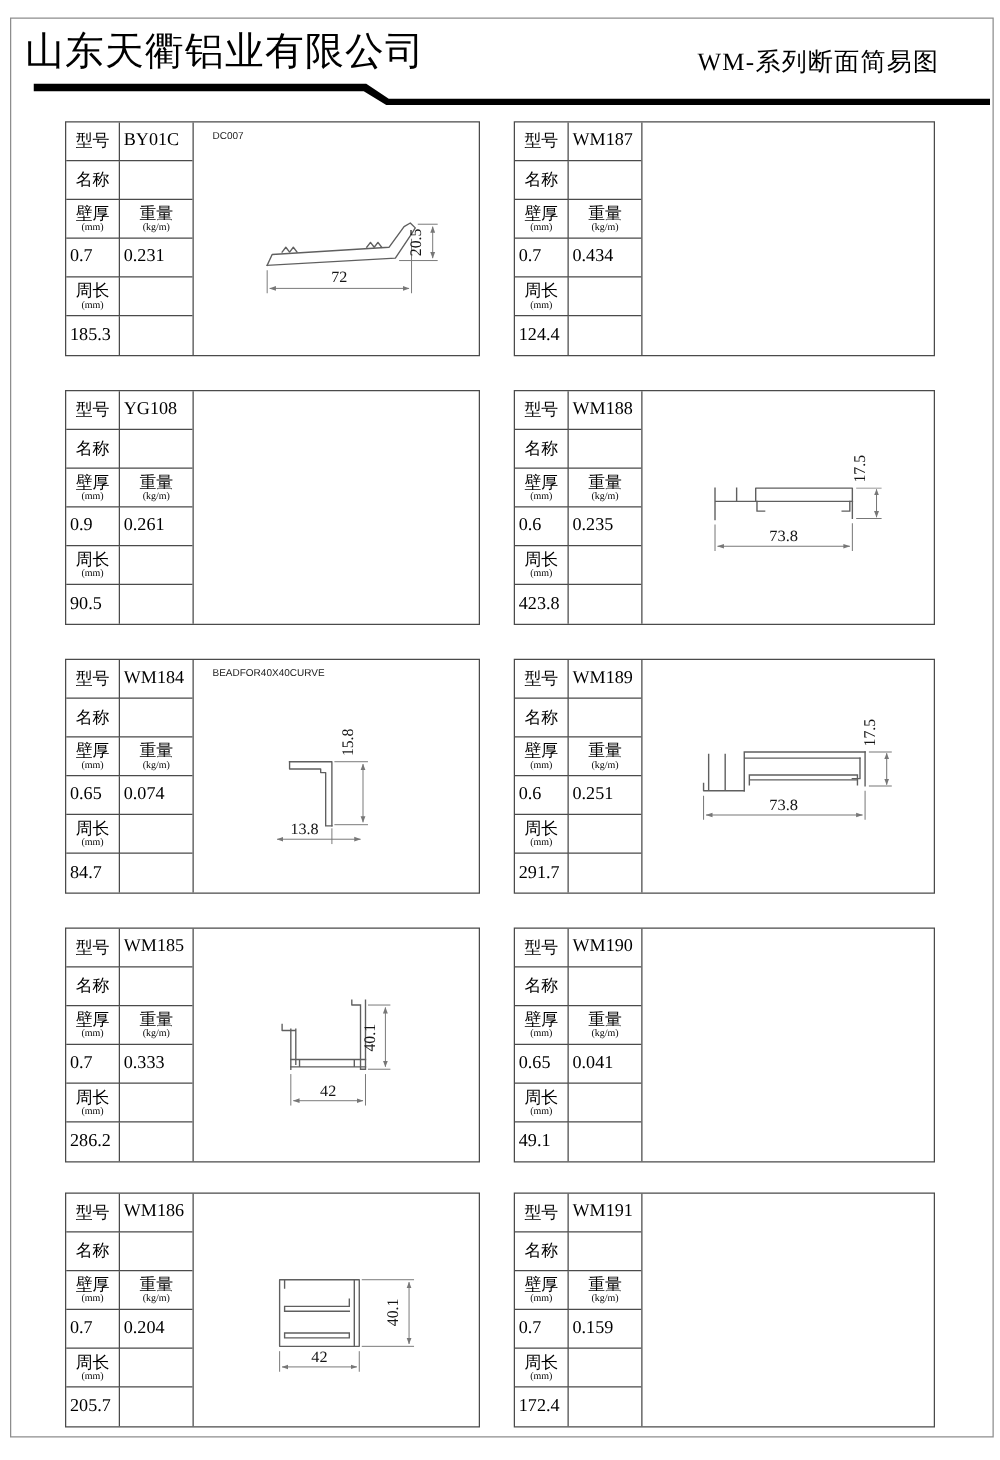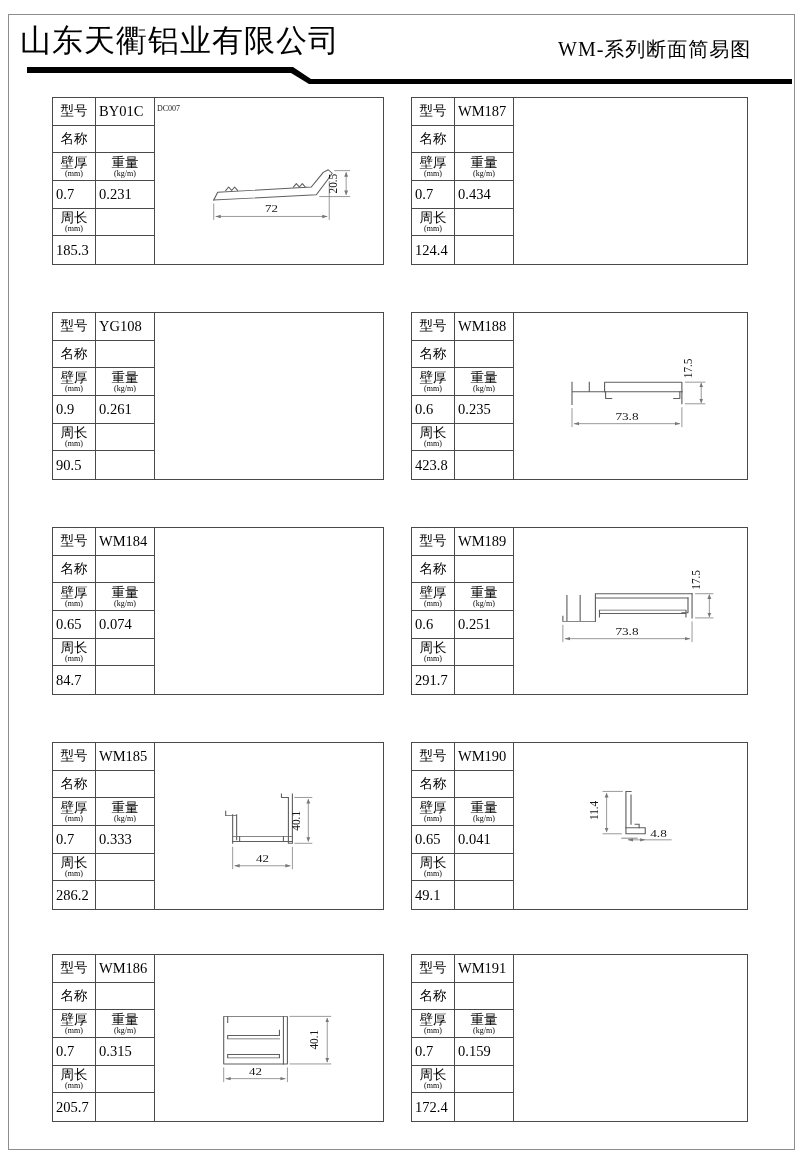--- a/index.html
+++ b/index.html
@@ -3,31 +3,31 @@
 <meta charset="utf-8">
 <style>
   html,body{margin:0;padding:0}
   body{width:800px;height:1168px;position:relative;background:#fff;color:#000;
        font-family:"Liberation Serif",serif;overflow:hidden}
   .page-border{position:absolute;left:8px;top:14px;width:785px;height:1134px;
        border:1px solid #8d8d8d}
   .company{position:absolute;left:20px;top:20px;font-size:31px;letter-spacing:1px;white-space:nowrap}
   .subtitle{position:absolute;left:558px;top:36px;font-size:20px;letter-spacing:1px;white-space:nowrap}
   .rule-svg{position:absolute;left:0;top:0}
-  .cell{position:absolute;height:168px;border:1px solid #4a4a4a;box-sizing:border-box;background:#fff}
+  .cell{position:absolute;height:188px;border:1px solid #4a4a4a;box-sizing:border-box;background:#fff}
   .tbl{position:absolute;left:0;top:0;bottom:0;width:101px;border-right:1px solid #4a4a4a;
        display:grid;grid-template-columns:43px 1fr;grid-template-rows:repeat(6,1fr)}
   .tbl>div{border-bottom:1px solid #4a4a4a;display:flex;flex-direction:column;
        align-items:center;justify-content:center;font-size:13.5px;overflow:hidden;line-height:1.05}
   .tbl>div:nth-child(odd){border-right:1px solid #4a4a4a}
   .tbl>div:nth-child(11),.tbl>div:nth-child(12){border-bottom:none}
   .tbl>div.v{flex-direction:row;justify-content:flex-start;padding-left:3px;font-size:14.5px}
   .unit{font-size:8px;line-height:1}
   .draw{position:absolute;left:101px;top:0;right:0;bottom:0}
-  .remark{position:absolute;left:3px;top:6px;font-size:8px;font-family:Liberation Serif, serif;color:#222}
+  .remark{position:absolute;left:16px;top:6px;font-size:8px;font-family:Liberation Sans, sans-serif;color:#222}
   svg.d{position:absolute;left:0;top:0;width:100%;height:100%}
   .p{fill:none;stroke:#5f5f5f;stroke-width:1.1;stroke-linejoin:round;stroke-linecap:square}
   .dl{fill:none;stroke:#777;stroke-width:0.8}
   .dim{fill:none;stroke:#777;stroke-width:0.8;marker-start:url(#ar);marker-end:url(#ar)}
   text.dt{font-size:13px;fill:#151515;font-family:"Liberation Serif",serif;text-anchor:middle}
 </style>
 </head>
 <body>
 
 <svg width="0" height="0" style="position:absolute">
@@ -196,20 +196,33 @@
     <div class="v">0.65</div>
       <div class="v">0.074</div>
     <div>
         <span>周长</span>
         <span class="unit">(mm)</span>
       </div>
     <div></div>
     <div class="v">84.7</div>
       <div></div>
   </div>
+  <div class="draw">
+    <span class="remark">BEADFOR40X40CURVE</span>
+    <svg class="d" viewBox="0 0 230 192" preserveAspectRatio="none">
+      <path class="p" d="M78,84 H112 V137"></path>
+      <path class="p" d="M78,84 V90 H103 V93 H107 V137 M107,137 H112"></path>
+      <path class="dl" d="M114,84 H141 M114,136 H141"></path>
+      <line class="dim" x1="137" y1="86" x2="137" y2="134"></line>
+      <text class="dt" transform="rotate(-90 129 68)" x="129" y="68">15.8</text>
+      <path class="dl" d="M112,139 V152"></path>
+      <line class="dim" x1="68" y1="148" x2="135" y2="148"></line>
+      <text class="dt" x="90" y="144">13.8</text>
+    </svg>
+  </div>
 </div>
 
 <div class="cell" style="left:411px;top:527px;width:337px">
   <div class="tbl">
     <div>型号</div>
       <div class="v">WM189</div>
     <div>名称</div>
       <div class="v"></div>
     <div>
         <span>壁厚</span>
@@ -303,52 +316,38 @@
     <div class="v">0.65</div>
       <div class="v">0.041</div>
     <div>
         <span>周长</span>
         <span class="unit">(mm)</span>
       </div>
     <div></div>
     <div class="v">49.1</div>
       <div></div>
   </div>
-  <div class="draw">
-    <span class="remark"></span>
-    <svg class="d" viewBox="0 0 230 192" preserveAspectRatio="none">
-      <path class="p" d="M111,56 H116 M111,56 V98 M116,60 V94"></path>
-      <path class="p" d="M111,98 H130 M111,105 H130 M130,98 V105 M111,98 V105"></path>
-      <path class="p" d="M124,94 V98 M120,94 H124 M107,110 H122"></path>
-      <path class="dl" d="M108,56 H88 M107,105 H88"></path>
-      <line class="dim" x1="92" y1="58" x2="92" y2="103"></line>
-      <text class="dt" transform="rotate(-90 84 78)" x="84" y="78">11.4</text>
-      <line class="dim" x1="113" y1="112" x2="130" y2="112"></line>
-      <path class="dl" d="M130,112 H156"></path>
-      <text class="dt" x="143" y="109">4.8</text>
-    </svg>
-  </div>
 </div>
 
 <div class="cell" style="left:52px;top:954px;width:332px">
   <div class="tbl">
     <div>型号</div>
       <div class="v">WM186</div>
     <div>名称</div>
       <div class="v"></div>
     <div>
         <span>壁厚</span>
         <span class="unit">(mm)</span>
       </div>
     <div>
         <span>重量</span>
         <span class="unit">(kg/m)</span>
       </div>
     <div class="v">0.7</div>
-      <div class="v">0.315</div>
+      <div class="v">0.204</div>
     <div>
         <span>周长</span>
         <span class="unit">(mm)</span>
       </div>
     <div></div>
     <div class="v">205.7</div>
       <div></div>
   </div>
   <div class="draw">
     <span class="remark"></span>

